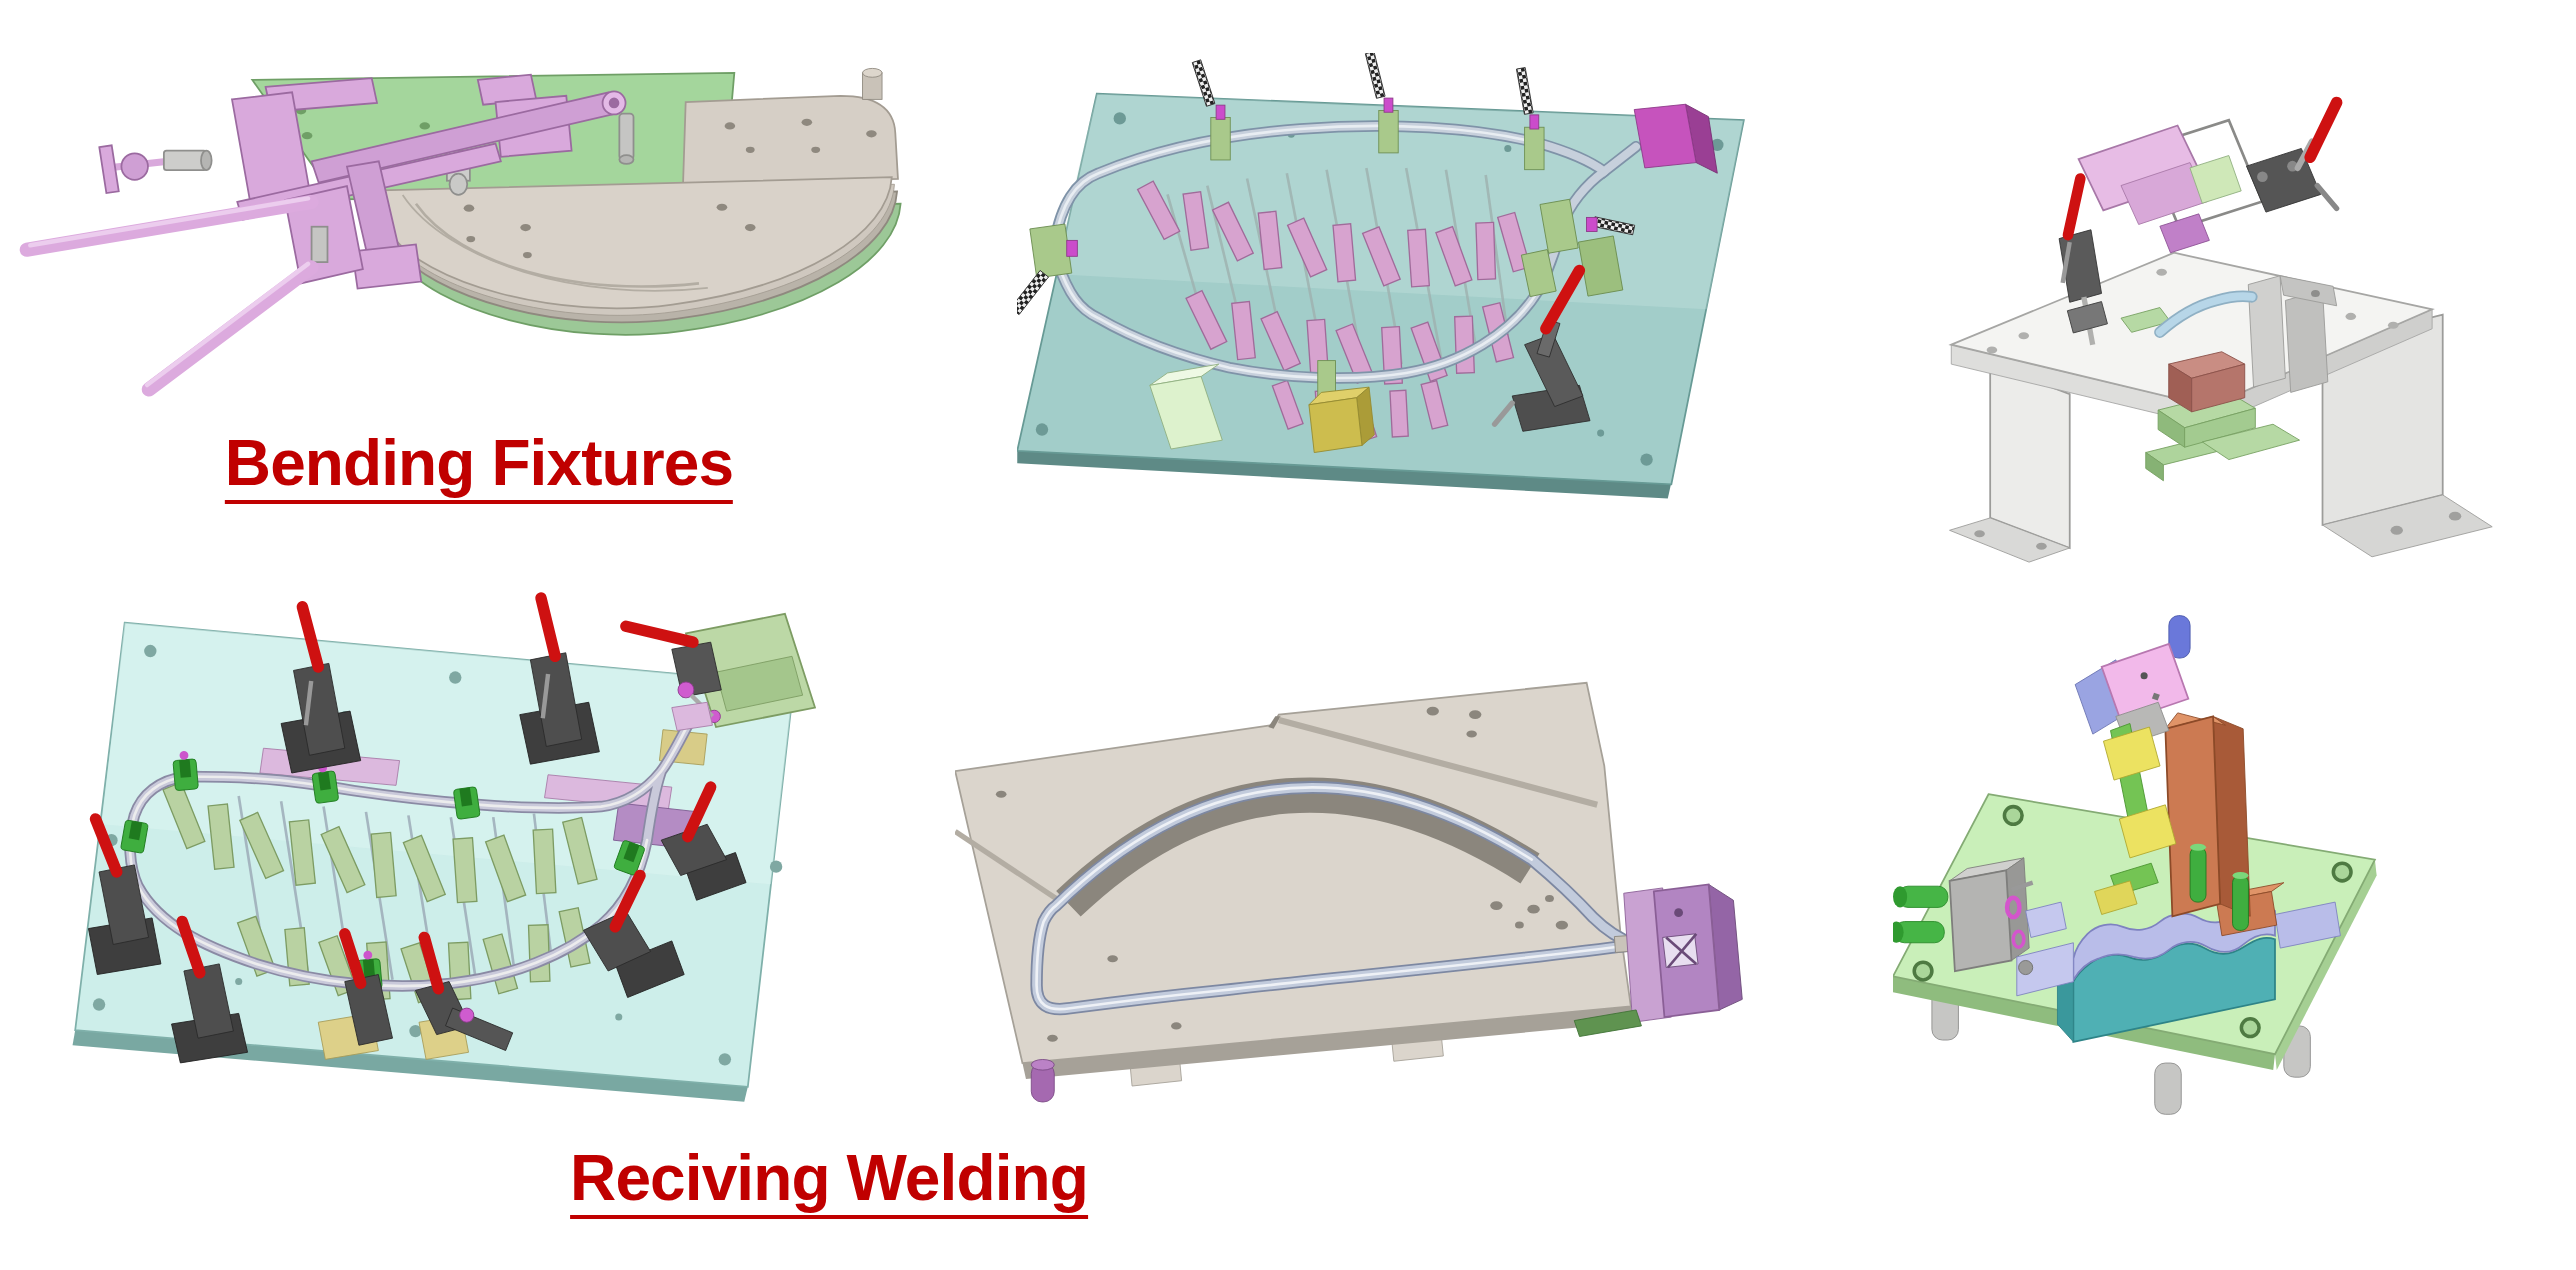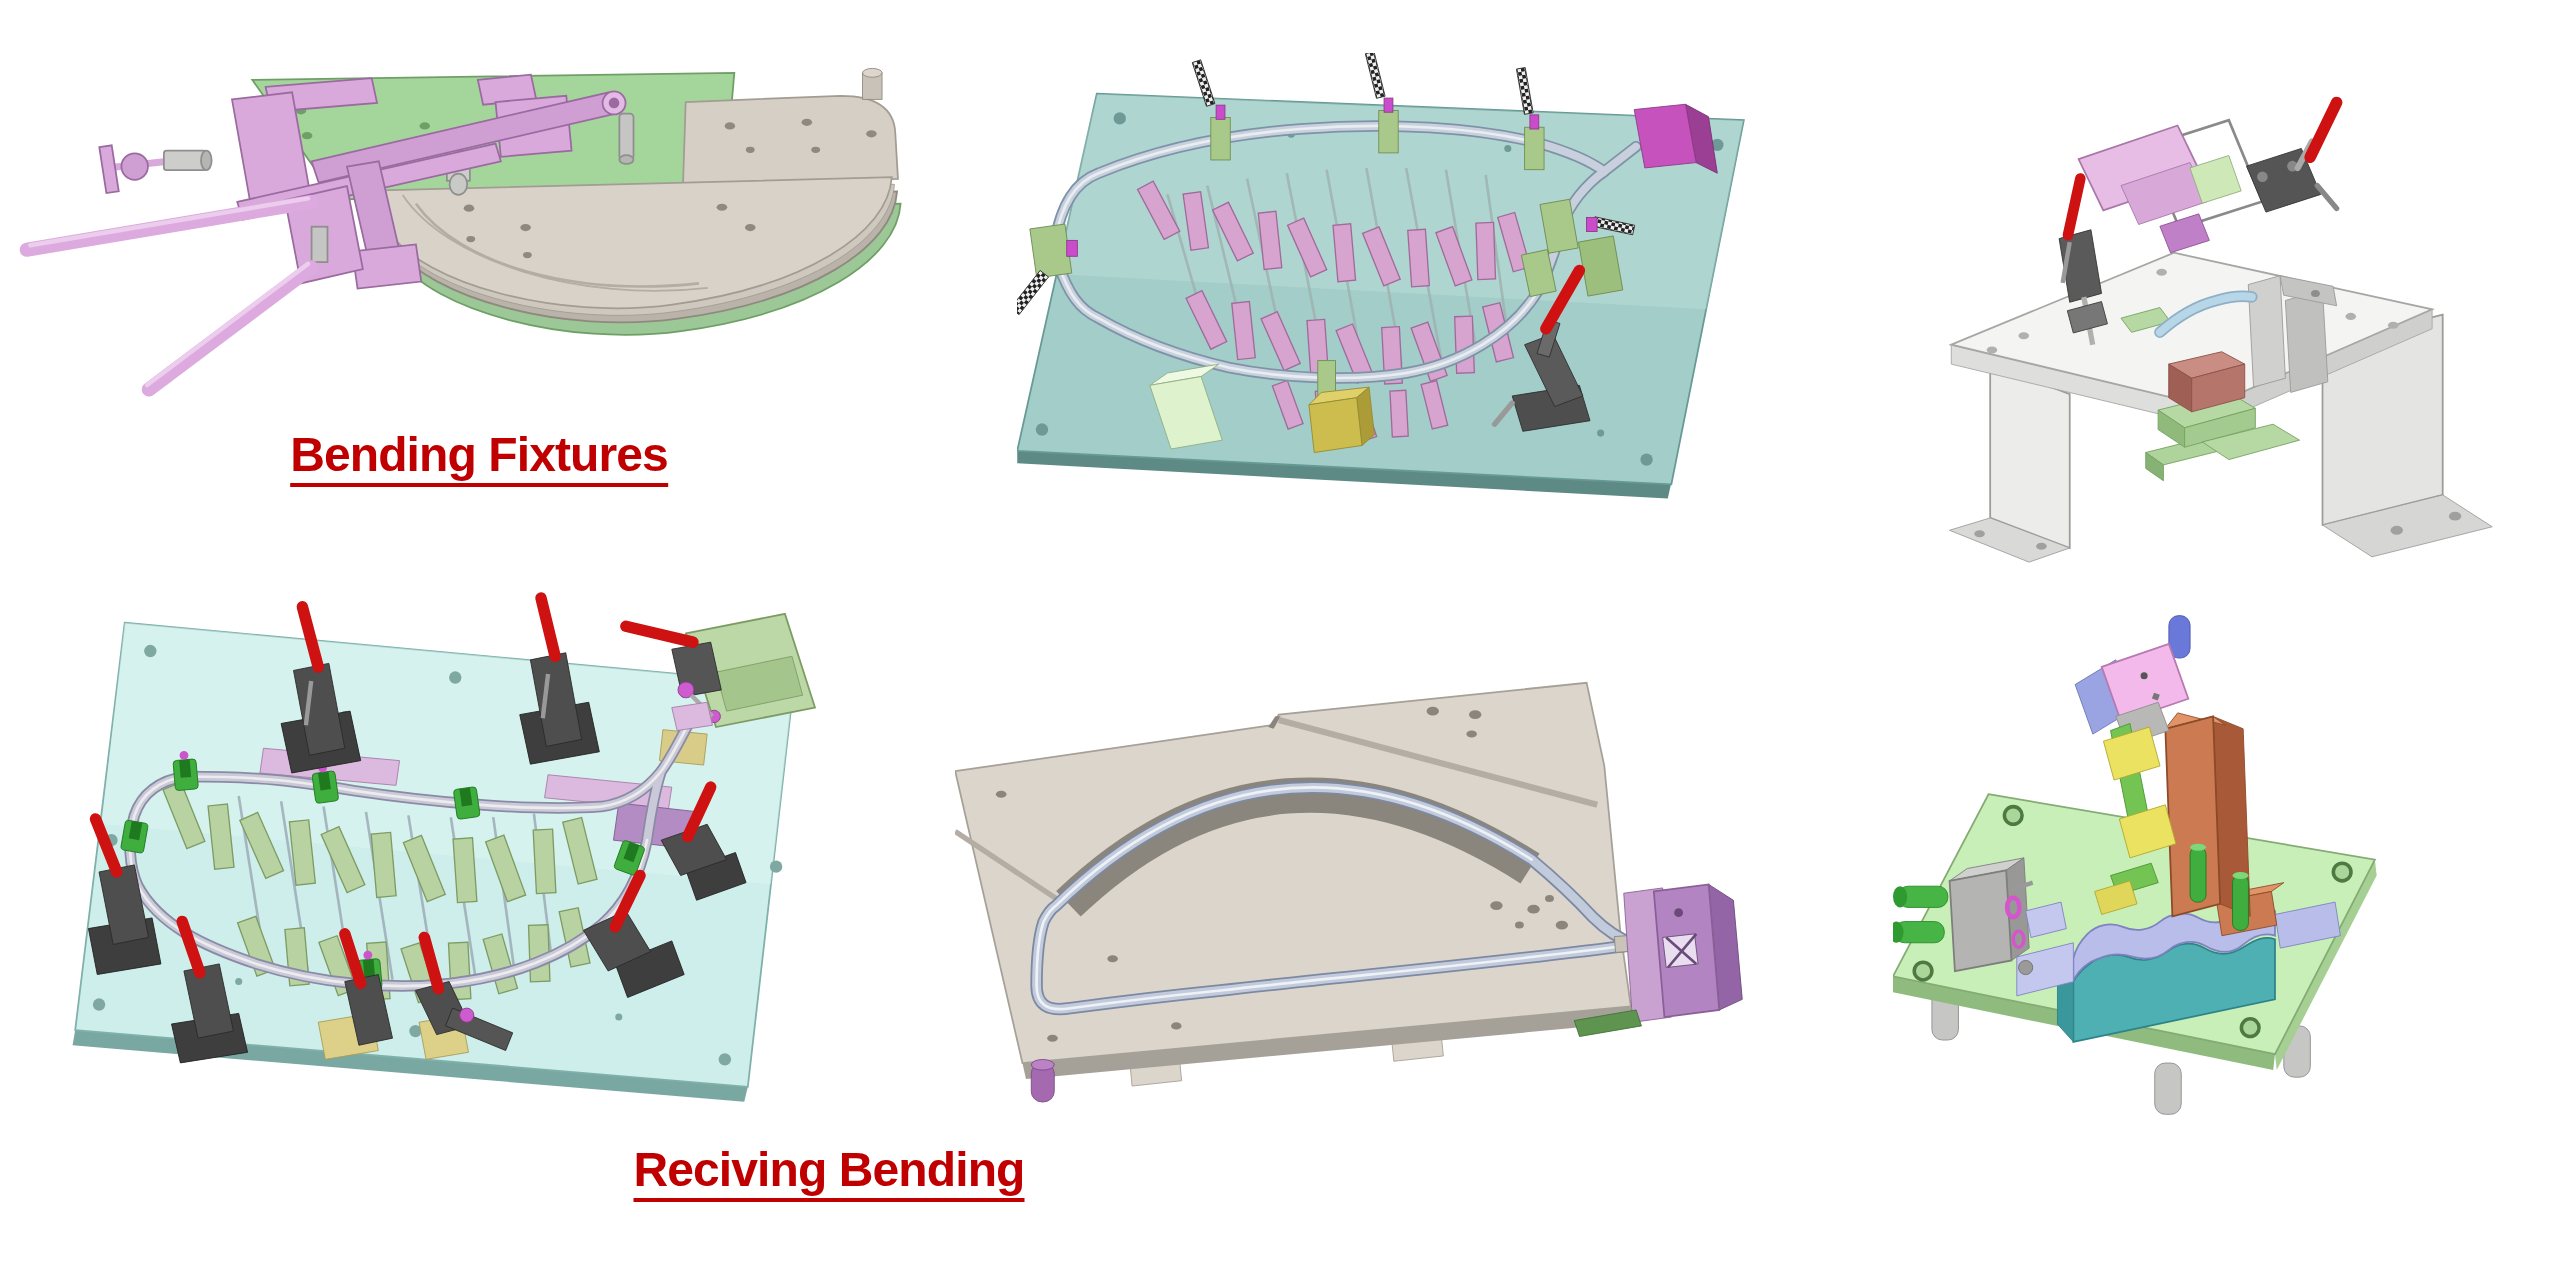--- a/index.html
+++ b/index.html
@@ -1,20 +1,20 @@
 <!DOCTYPE html>
 <html style="font-size:14px"><head>
 <meta charset="utf-8">
 <style>
   html,body{margin:0;padding:0;background:#ffffff;}
   .slide{position:relative;width:2576px;height:1270px;background:#ffffff;overflow:hidden;
          font-family:"Liberation Sans", sans-serif;}
   .fig{position:absolute;}
   .caption{position:absolute;transform:translateX(-50%);white-space:nowrap;}
-  .caption span{display:inline-block;color:#c00000;font-weight:bold;font-size:48px;
+  .caption span{display:inline-block;color:#c00000;font-weight:bold;font-size:64px;
                 letter-spacing:-0.9px;line-height:1.05;border-bottom:4.4px solid #c00000;
                 padding-bottom:2.7px;}
 </style>
 </head>
 <body>
 
 <div class="slide">
 
   <svg class="fig" style="left:0px;top:17.7px" width="938" height="398" viewBox="0 0 1060 450">
 
@@ -544,17 +544,17 @@
       <ellipse cx="345" cy="268" rx="9" ry="4" fill="#7bd87b"></ellipse>
       <rect x="384" y="300" width="18" height="62" rx="8" fill="#3fae3f" stroke="#1f7a1f"></rect>
       <ellipse cx="393" cy="300" rx="9" ry="4" fill="#7bd87b"></ellipse>
     </g>
   </svg>
 
   <div class="caption" style="left:479px;top:430px">
     <span>Bending Fixtures</span>
   </div>
   <div class="caption" style="left:829px;top:1145px">
-    <span>Reciving Bending</span>
+    <span>Reciving Welding</span>
   </div>
 
 </div>
 
 
 </body></html>

